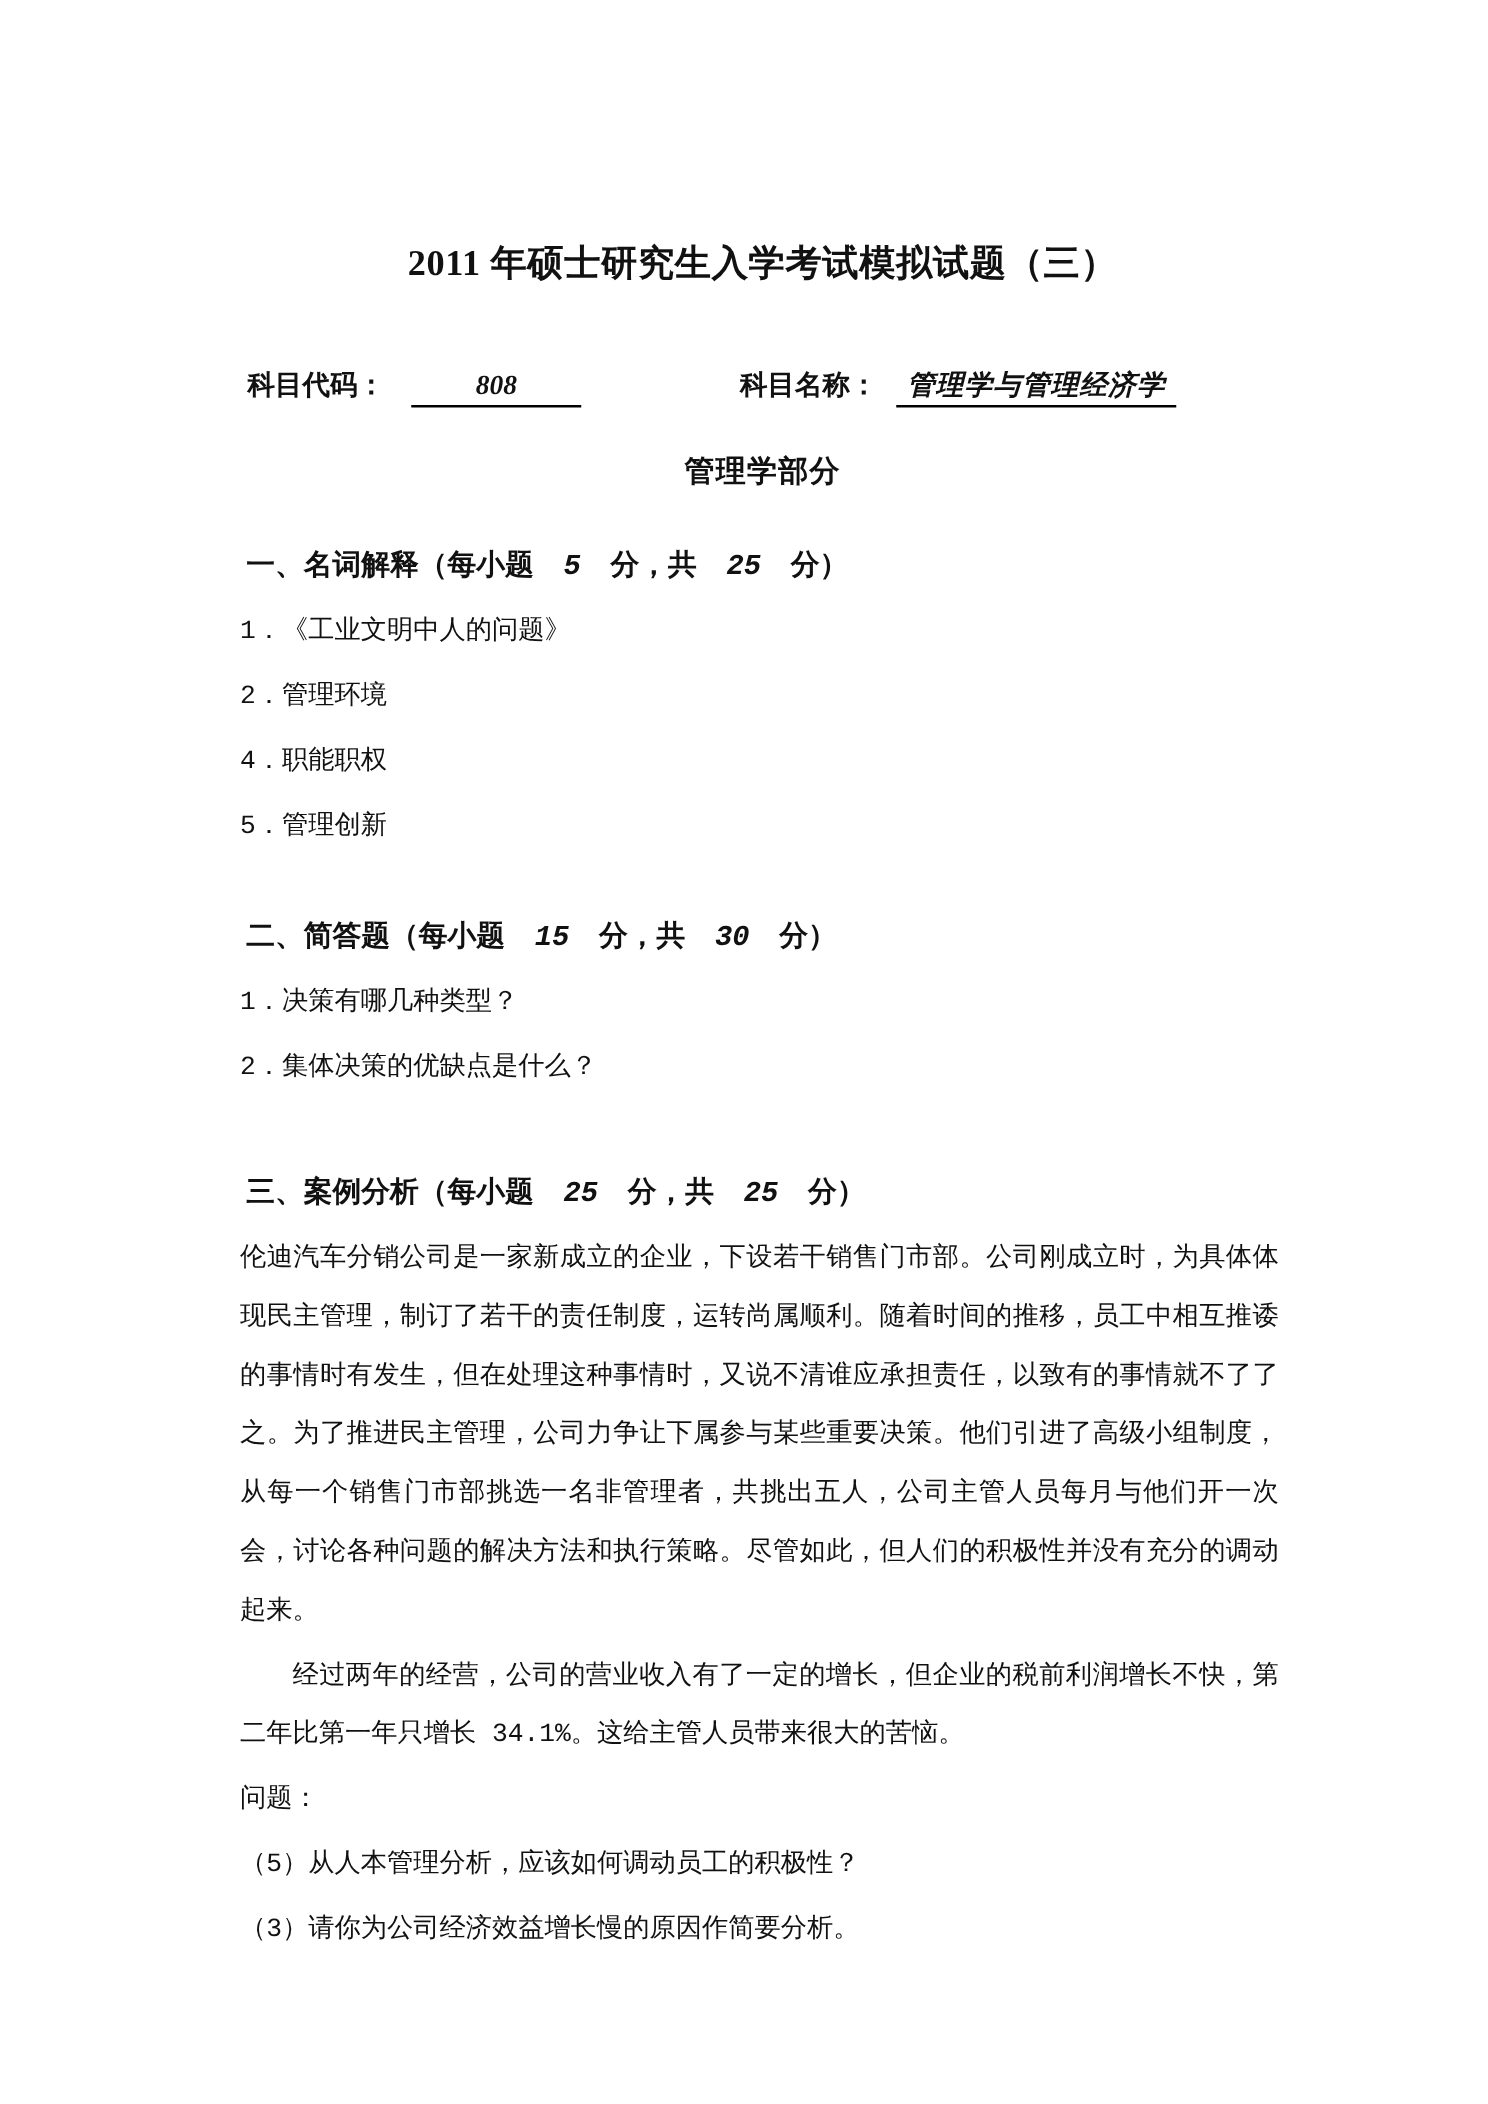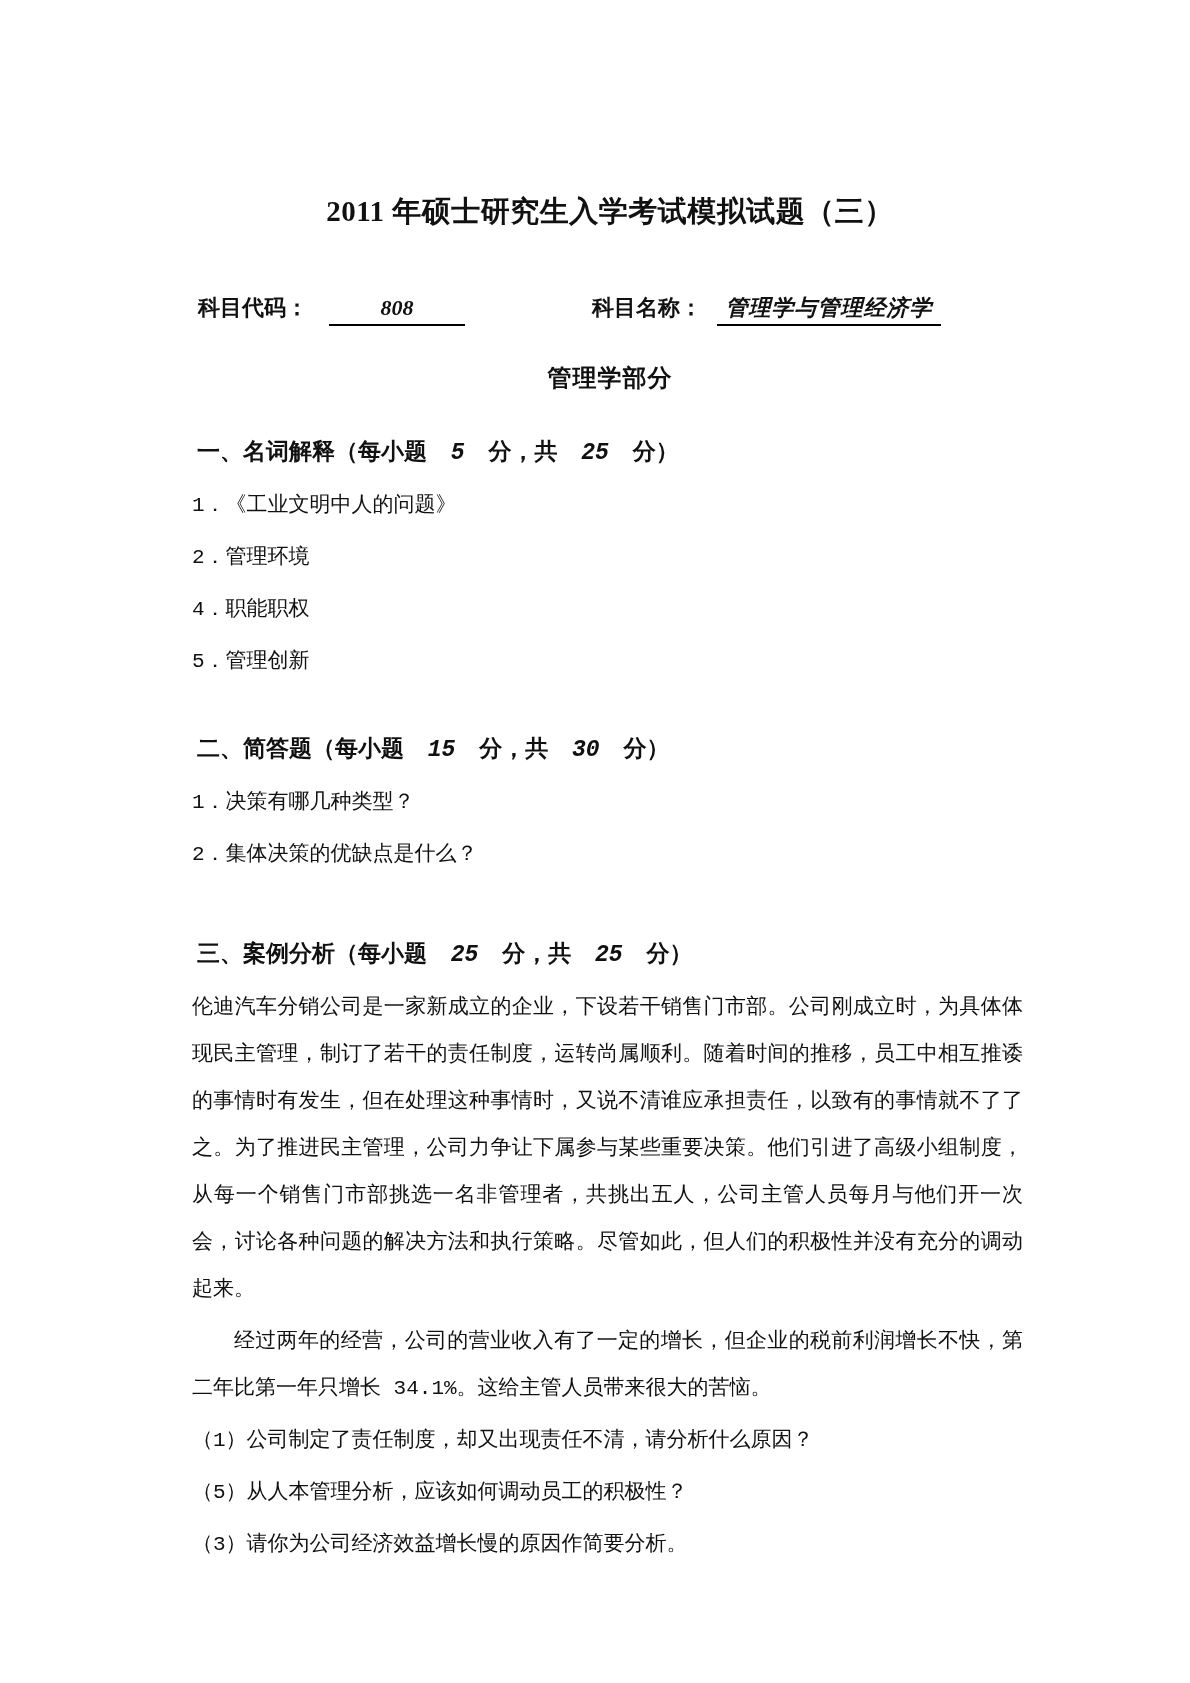--- a/index.html
+++ b/index.html
@@ -105,18 +105,18 @@
     <div class="line">4．职能职权</div>
     <div class="line">5．管理创新</div>
 
     <div class="sec-heading gap-s2"><span>二、简答题（每小题 </span><i>15</i><span> 分，共 </span><i>30</i><span> 分）</span></div>
     <div class="line">1．决策有哪几种类型？</div>
     <div class="line">2．集体决策的优缺点是什么？</div>
 
     <div class="sec-heading gap-s3"><span>三、案例分析（每小题 </span><i>25</i><span> 分，共 </span><i>25</i><span> 分）</span></div>
     <p class="case-para">伦迪汽车分销公司是一家新成立的企业，下设若干销售门市部。公司刚成立时，为具体体现民主管理，制订了若干的责任制度，运转尚属顺利。随着时间的推移，员工中相互推诿的事情时有发生，但在处理这种事情时，又说不清谁应承担责任，以致有的事情就不了了之。为了推进民主管理，公司力争让下属参与某些重要决策。他们引进了高级小组制度，从每一个销售门市部挑选一名非管理者，共挑出五人，公司主管人员每月与他们开一次会，讨论各种问题的解决方法和执行策略。尽管如此，但人们的积极性并没有充分的调动起来。</p>
     <p class="case-para indent">经过两年的经营，公司的营业收入有了一定的增长，但企业的税前利润增长不快，第二年比第一年只增长 34.1%。这给主管人员带来很大的苦恼。</p>
-    <div class="line">（1）公司制定了责任制度，却又出现责任不清，请分析什么原因？</div>
+    <div class="line">问题：</div>
     <div class="line">（5）从人本管理分析，应该如何调动员工的积极性？</div>
     <div class="line">（3）请你为公司经济效益增长慢的原因作简要分析。</div>
 
   </div>
 </div>
 
 </body></html>

